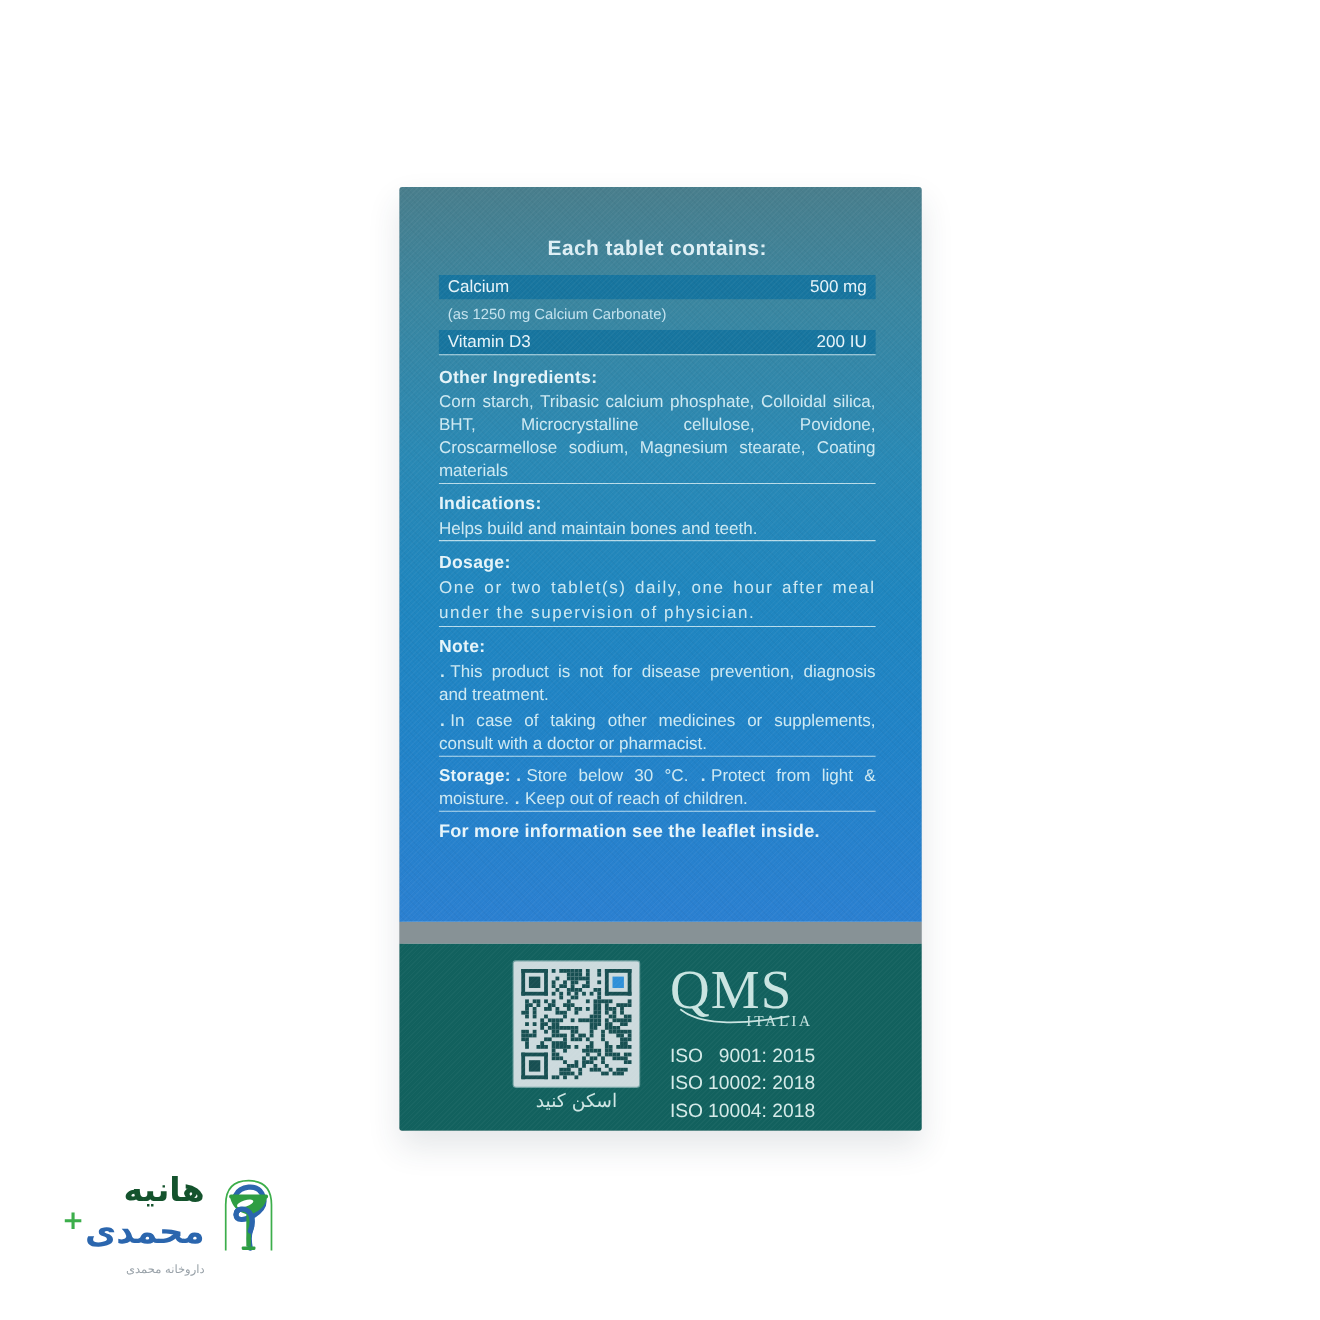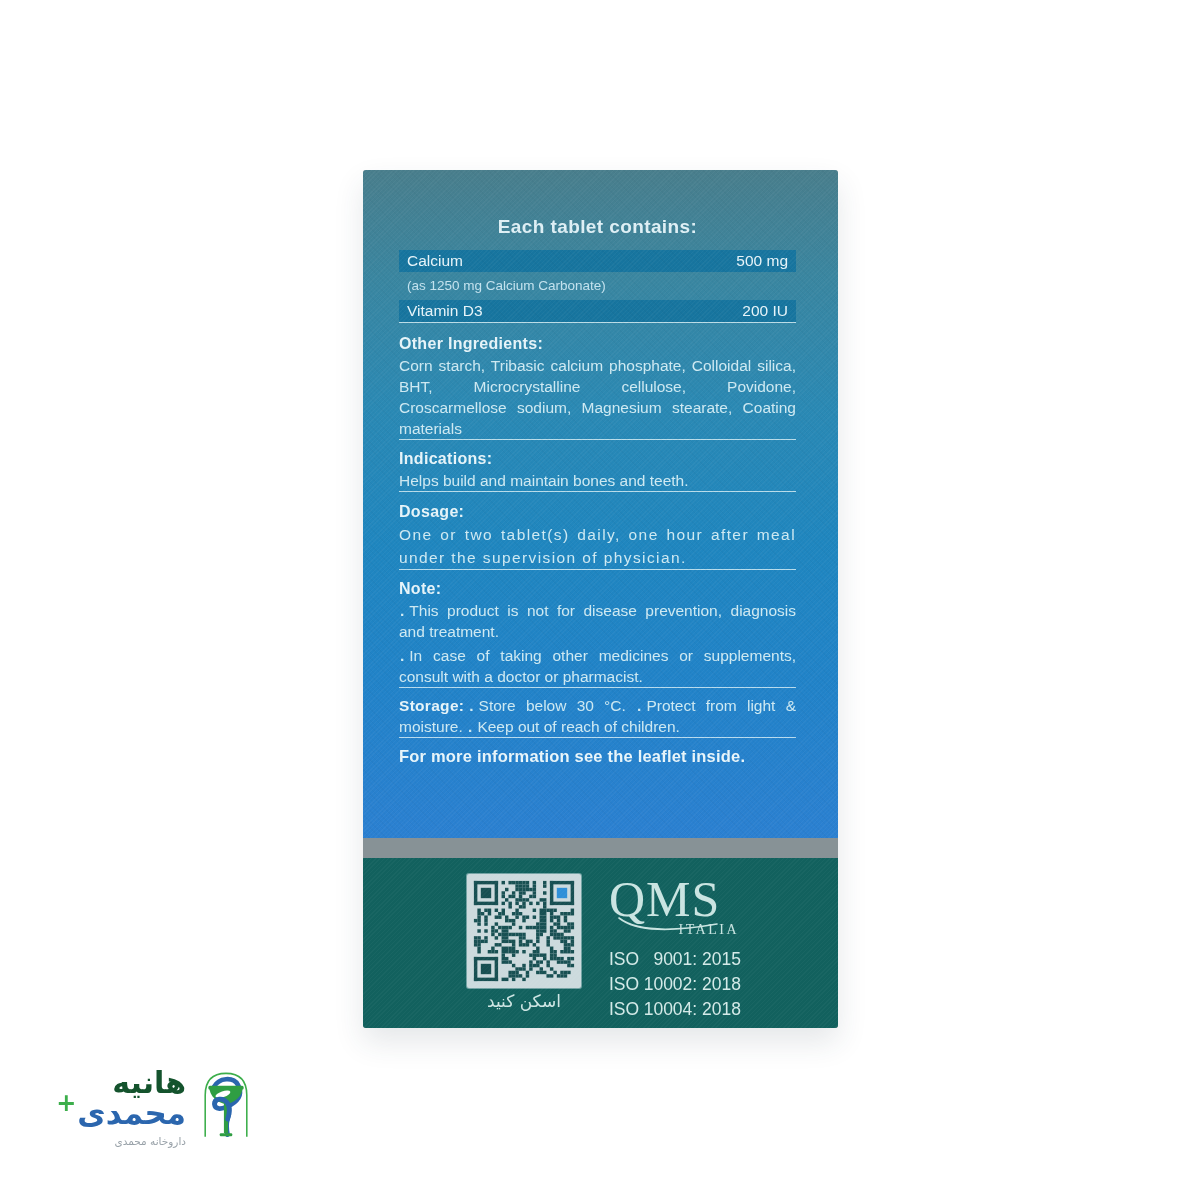--- a/index.html
+++ b/index.html
@@ -59,21 +59,21 @@
     color:#c9e4e1;text-align:right;margin-top:-2px;}
   .iso-list{margin-top:9px;}
   .iso-row{display:flex;justify-content:space-between;width:132px;font-size:17.5px;
     line-height:25px;color:#d4eae8;}
   .iso-value{text-align:right;}
 
   
   .watermark{position:absolute;left:58px;top:1068px;display:flex;align-items:flex-start;gap:14px;}
   .wm-text{direction:rtl;text-align:right;font-family:"DejaVu Sans",sans-serif;width:128px;}
   .wm-line1{color:#14532d;font-weight:bold;font-size:30px;line-height:30px;}
-  .wm-line2{color:#2b66ae;font-weight:bold;font-size:31px;line-height:34px;margin-top:-2px;white-space:nowrap;}
+  .wm-line2{color:#2b66ae;font-weight:bold;font-size:31px;line-height:48px;margin-top:-2px;white-space:nowrap;}
   .wm-plus{color:#3cae4b;font-weight:bold;font-size:24px;position:relative;top:-13px;margin-right:1px;}
   .wm-sub{color:#98a1a8;font-size:10.5px;letter-spacing:1.5px;margin-top:2px;}
 </style>
 </head>
 <body>
 
 <div class="page">
 
   <div class="box">
 

